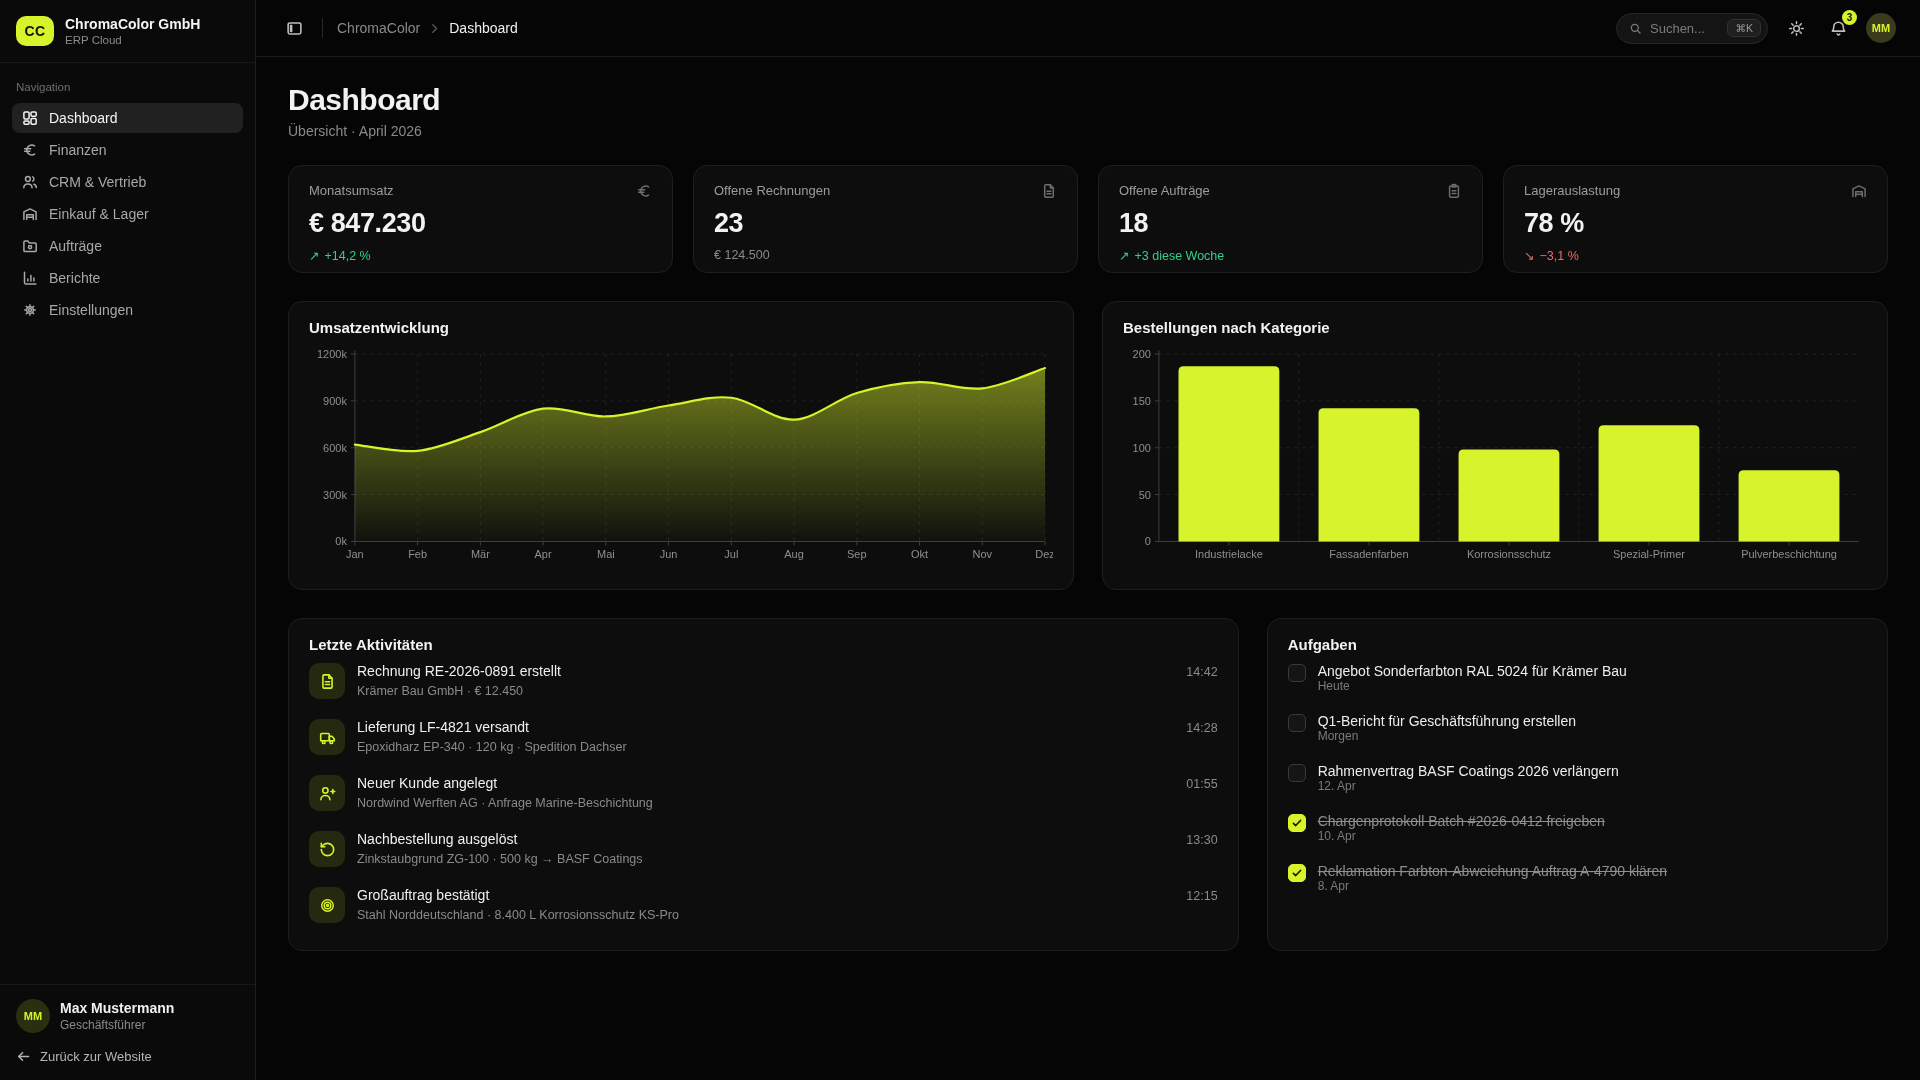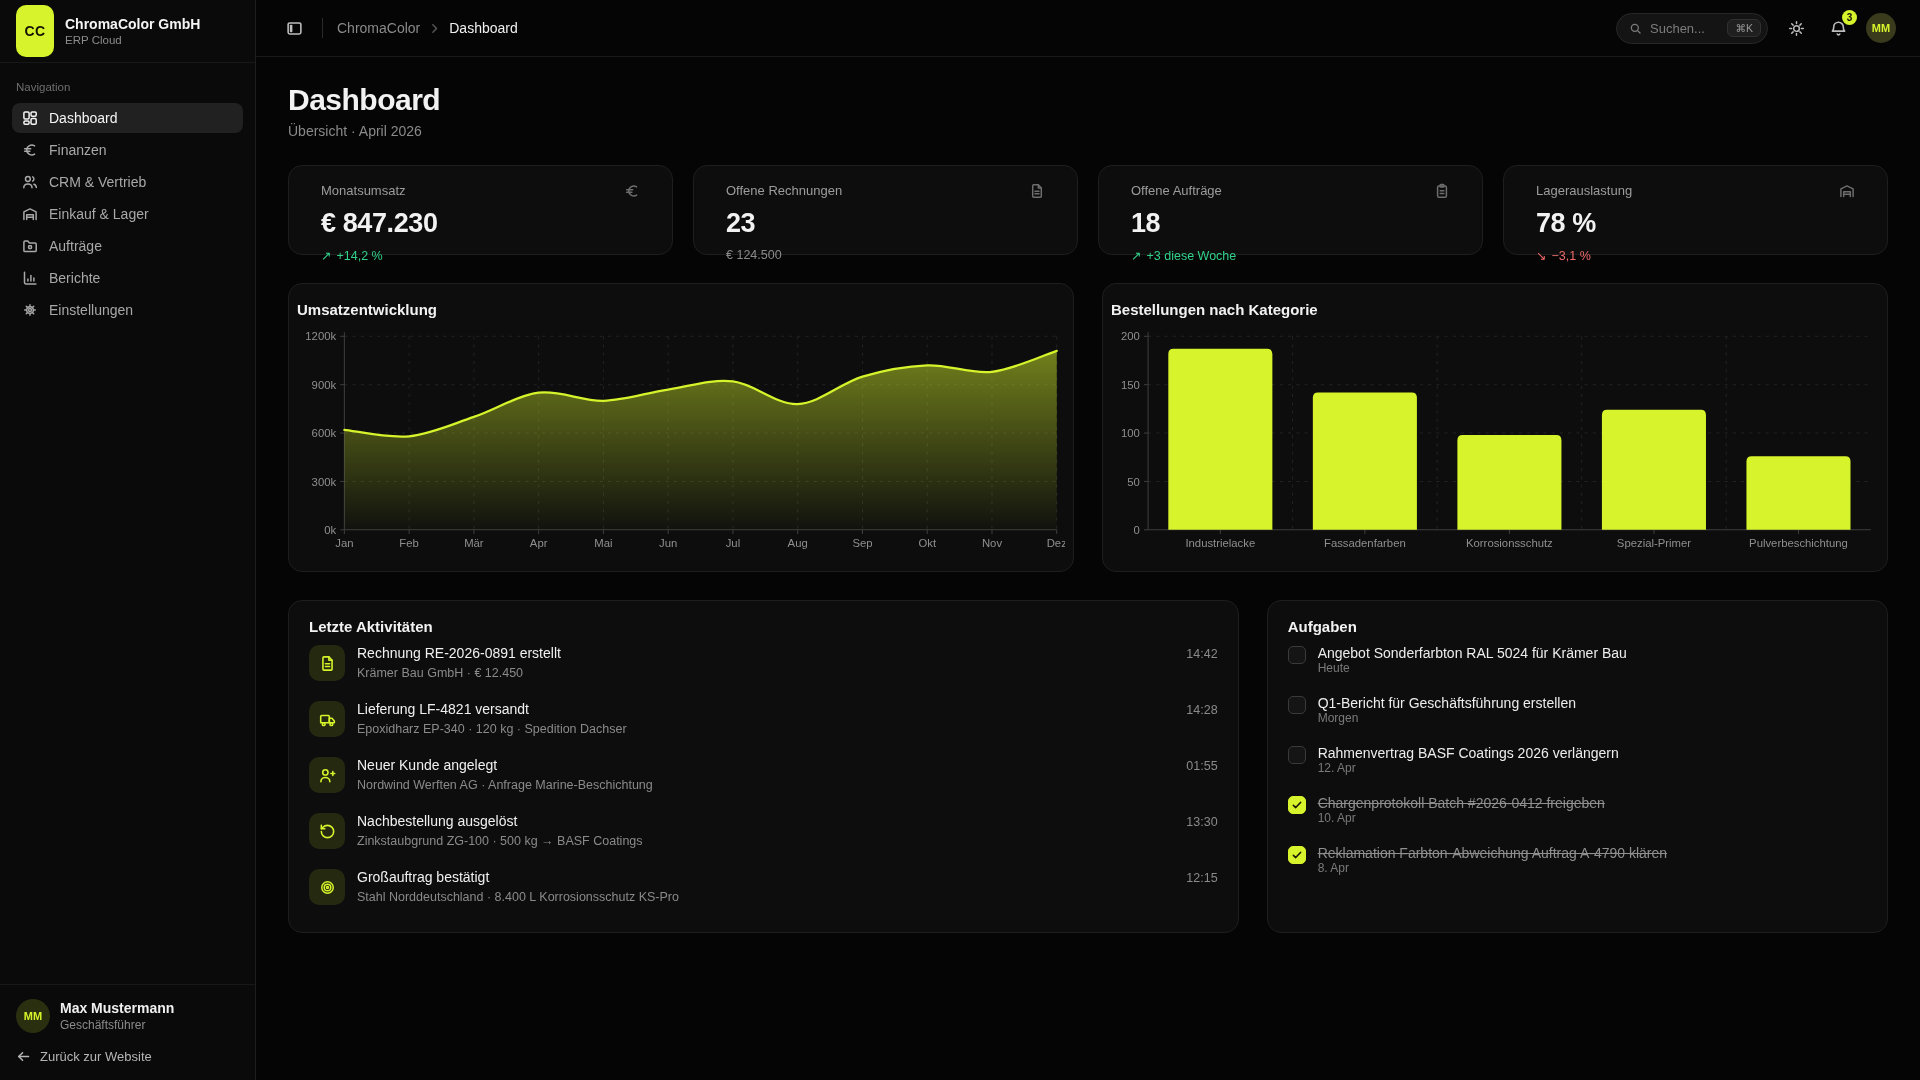--- a/index.html
+++ b/index.html
@@ -15,21 +15,21 @@
     --txt3:#707070;
   }
   *{box-sizing:border-box;margin:0;padding:0}
   html,body{width:1920px;height:1080px;overflow:hidden}
   body{background:var(--bg);color:var(--txt);font-family:"Liberation Sans",sans-serif;-webkit-font-smoothing:antialiased}
   .app{display:flex;width:1920px;height:1080px}
 
   
   .sidebar{width:256px;min-width:256px;background:var(--side-bg);border-right:1px solid var(--border);display:flex;flex-direction:column}
   .side-header{display:flex;align-items:center;gap:11px;padding:12px 16px;border-bottom:1px solid #181818;height:63px}
-  .logo{width:38px;height:52px;border-radius:10px;background:var(--accent);color:#121204;display:grid;place-items:center;font-weight:800;font-size:14px;letter-spacing:.3px}
+  .logo{width:38px;height:30px;border-radius:10px;background:var(--accent);color:#121204;display:grid;place-items:center;font-weight:800;font-size:14px;letter-spacing:.3px}
   .company{font-size:14px;font-weight:700;color:#f5f5f5}
   .product{font-size:11.5px;color:#8b8b8b;margin-top:2px}
   .nav-label{padding:18px 16px 8px;font-size:11.5px;color:#6e6e6e}
   .nav-item{display:flex;align-items:center;gap:11px;margin:2px 12px;padding:7px 10px;border-radius:8px;font-size:14px;color:#a8a8a8;cursor:pointer}
   .nav-item svg{width:16px;height:16px;flex:none}
   .nav-item.active{background:#212121;color:#f5f5f5}
   .side-footer{margin-top:auto;border-top:1px solid #181818;padding:14px 16px 16px}
   .user-row{display:flex;align-items:center;gap:10px}
   .avatar-sm{width:34px;height:34px;border-radius:50%;background:rgba(214,243,43,.16);color:var(--accent);display:grid;place-items:center;font-size:11px;font-weight:700}
   .user-name{font-size:14px;font-weight:600;color:#f0f0f0}
@@ -55,32 +55,32 @@
   .badge{position:absolute;top:-4px;right:-5px;min-width:15px;height:15px;border-radius:999px;background:var(--accent);color:#131304;font-size:10px;font-weight:700;display:grid;place-items:center;padding:0 4px}
   .avatar-top{width:30px;height:30px;border-radius:50%;background:#3a3a1d;color:var(--accent);display:grid;place-items:center;font-size:11px;font-weight:700;cursor:pointer}
 
   
   .content{padding:26px 32px;overflow:hidden}
   h1{font-size:30px;font-weight:700;letter-spacing:-.5px}
   .subtitle{font-size:14px;color:#8a8a8a;margin-top:6px}
   .card{background:var(--card);border:1px solid var(--border);border-radius:14px}
 
   .kpi-grid{display:grid;grid-template-columns:repeat(4,1fr);gap:20px;margin-top:26px}
-  .kpi{padding:17px 32px;height:90px}
+  .kpi{padding:17px 20px;height:108px}
   .kpi-top{display:flex;justify-content:space-between;align-items:flex-start}
   .kpi-label{font-size:13px;color:#9c9c9c}
   .kpi-top svg{width:16px;height:16px;color:#6d6d6d}
   .kpi-value{font-size:27px;font-weight:700;letter-spacing:-.4px;margin-top:9px}
   .kpi-delta{font-size:12.5px;margin-top:9px;display:flex;align-items:center;gap:5px}
   .kpi-delta.positive{color:var(--pos)}
   .kpi-delta.negative{color:var(--neg)}
   .kpi-delta.neutral{color:#8a8a8a}
 
   .charts-grid{display:grid;grid-template-columns:1fr 1fr;gap:28px;margin-top:28px}
-  .chart-card{padding:17px 8px 12px;height:289px}
+  .chart-card{padding:17px 20px 12px;height:289px}
   .card-title{font-size:15px;font-weight:700;color:#f2f2f2}
   .chart-card svg{display:block;width:100%;margin-top:8px}
 
   .bottom-grid{display:grid;grid-template-columns:1.53fr 1fr;gap:28px;margin-top:28px;align-items:stretch}
   .list-card{padding:17px 20px}
   .act-row{display:flex;align-items:flex-start;gap:12px;padding:10px 0}
   .act-icon{width:36px;height:36px;border-radius:10px;background:rgba(214,243,43,.12);color:var(--accent);display:grid;place-items:center;flex:none}
   .act-icon svg{width:17px;height:17px}
   .act-main{flex:1;min-width:0}
   .act-title{font-size:14px;font-weight:500;color:#f0f0f0}

